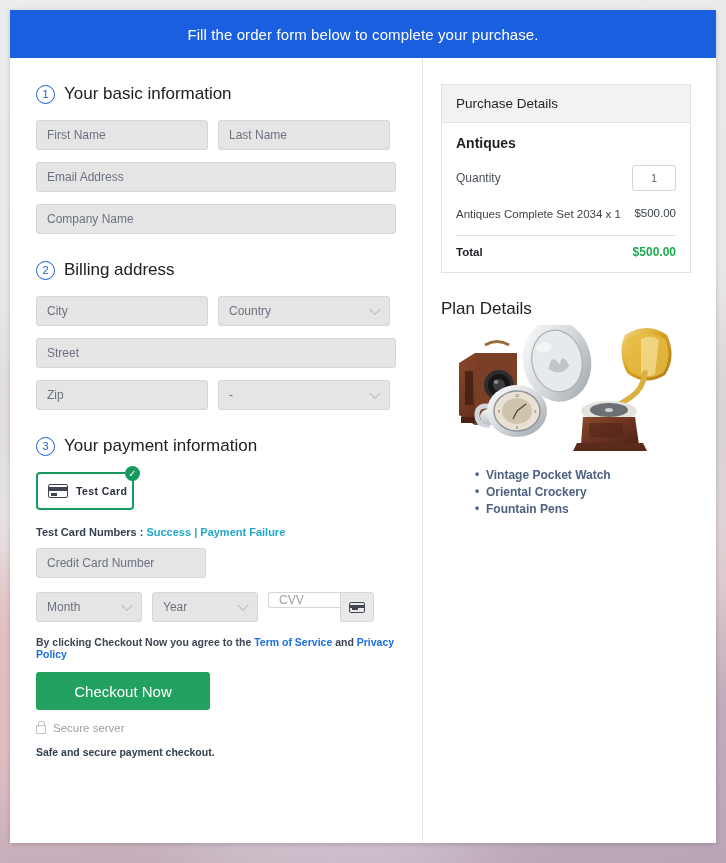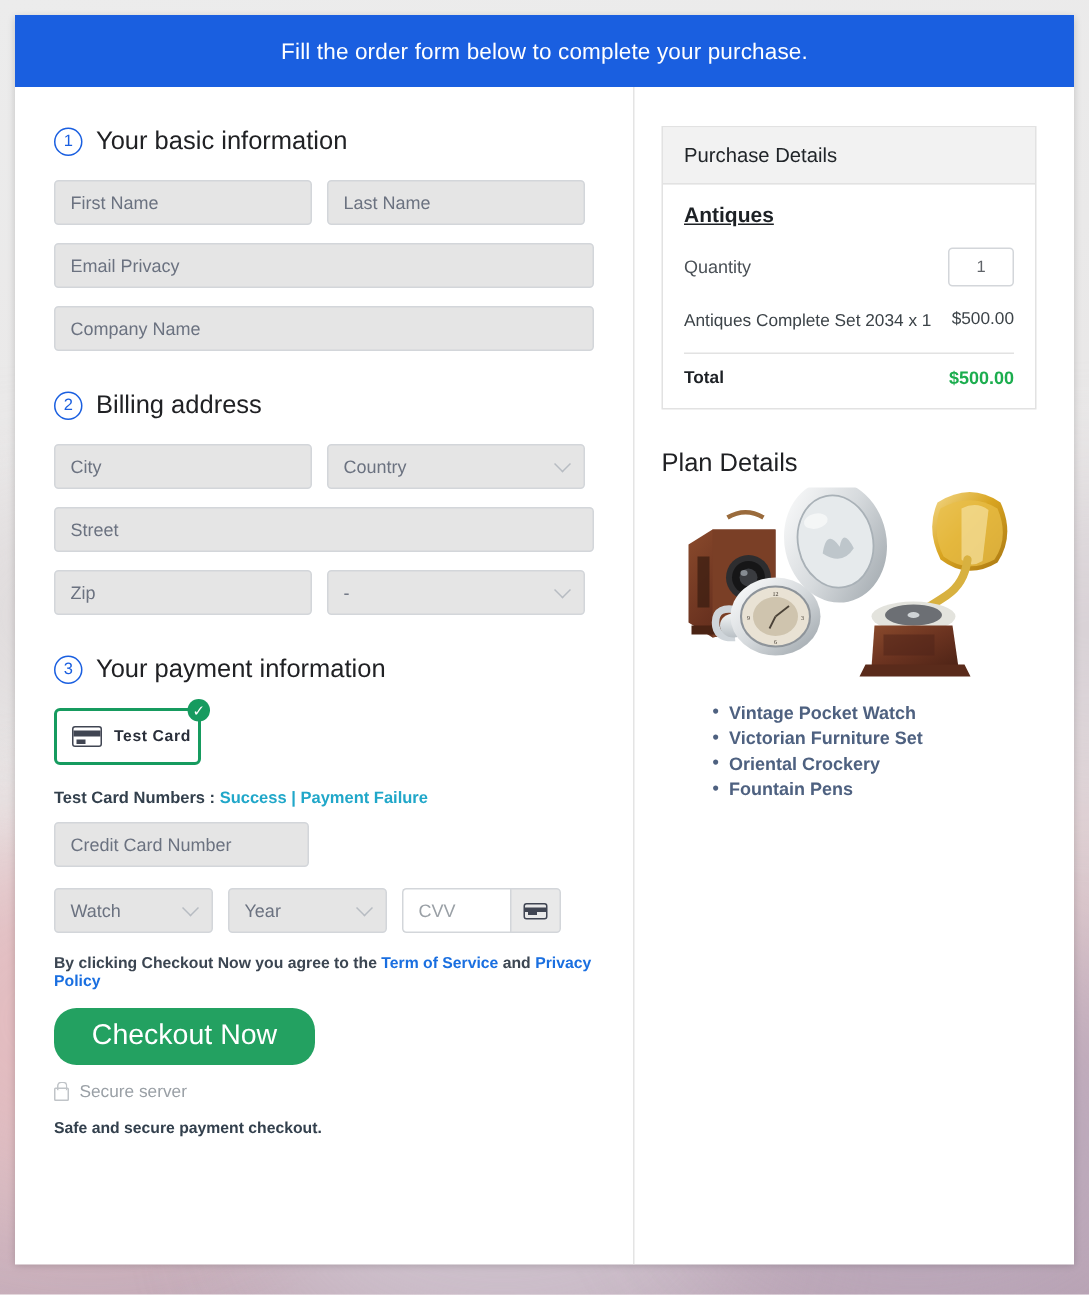--- a/index.html
+++ b/index.html
@@ -92,55 +92,55 @@
     border-radius: 50%; background: #169b5f; color: #fff; font-size: 10px;
     display: flex; align-items: center; justify-content: center;
   }
 
   .testline { font-size: 11px; color: #33404d; font-weight: bold; margin-bottom: 10px; }
   .testline a { color: #20a7c9; text-decoration: none; }
   .testline .bar { color: #20a7c9; }
 
   .cvv-group { display: flex; width: 106px; }
   .cvv-input {
-    flex: 1; height: 30px; border: 1px solid #d3d6da; border-right: none;
+    flex: 1; height: 16px; border: 1px solid #d3d6da; border-right: none;
     border-radius: 3px 0 0 3px; font-size: 12px; color: #9aa0a6;
     padding: 0 10px; display: flex; align-items: center; background: #fff;
   }
   .cvv-addon {
     width: 34px; height: 30px; border: 1px solid #d3d6da; border-radius: 0 3px 3px 0;
     background: #e9e9e9; display: flex; align-items: center; justify-content: center;
   }
   .cvv-addon .card-glyph { width: 16px; height: 11px; border-width: 1.4px; }
 
   .terms { font-size: 10.5px; color: #3c4652; font-weight: bold; margin: 14px 0 12px; }
   .terms a { color: #1a6fe0; text-decoration: none; }
 
   .checkout-btn {
-    width: 174px; height: 38px; background: #23a161; border: none; border-radius: 15px;
-    color: #fff; font-size: 19px; font-family: "Liberation Sans", sans-serif;
+    width: 174px; height: 38px; background: #23a161; border: none; border-radius: 3px;
+    color: #fff; font-size: 15px; font-family: "Liberation Sans", sans-serif;
     display: flex; align-items: center; justify-content: center; cursor: pointer;
   }
   .secure { display: flex; align-items: flex-end; gap: 7px; margin-top: 12px; }
   .lock {
     width: 10px; height: 9px; border: 1.4px solid #c0c4c8; border-radius: 1px;
     position: relative; flex: none; margin-top: 3px;
   }
   .lock::before {
     content: ""; position: absolute; left: 1.4px; top: -5px; width: 5px; height: 5px;
     border: 1.4px solid #c0c4c8; border-bottom: none; border-radius: 3px 3px 0 0;
   }
   .secure-txt { font-size: 11.5px; color: #9aa0a6; }
   .safe-txt { font-size: 10.5px; color: #33404d; font-weight: bold; margin-top: 12px; }
 
   
   .purchase-panel { border: 1px solid #e2e2e2; background: #fff; }
   .pp-head { background: #f2f2f2; border-bottom: 1px solid #e2e2e2; padding: 11px 14px; font-size: 13.5px; color: #212529; }
   .pp-body { padding: 12px 14px 13px; }
-  .pp-title { font-size: 14px; font-weight: bold; color: #1d2125; margin-bottom: 14px; text-decoration: underline; }
+  .pp-title { font-size: 14px; font-weight: bold; color: #1d2125; margin-bottom: 14px; }
   .pp-qty-row { display: flex; align-items: center; justify-content: space-between; margin-bottom: 16px; }
   .pp-qty-label { font-size: 12px; color: #4a5056; }
   .qty-input {
     width: 44px; height: 26px; border: 1px solid #d3d6da; border-radius: 3px;
     font-size: 11px; color: #5f6368; display: flex; align-items: center; justify-content: center;
   }
   .pp-item-row { display: flex; justify-content: space-between; }
   .pp-item-name { font-size: 11.5px; color: #3c4348; line-height: 1.35; }
   .pp-item-price { font-size: 11.5px; color: #3c4348; white-space: nowrap; }
   .pp-sep { border-top: 1px solid #e2e2e2; margin: 12px 0 9px; }
@@ -184,21 +184,21 @@
       <div class="step">
         <span class="step-num">1</span>
         <span class="step-title">Your basic information</span>
       </div>
 
       <div class="row">
         <div class="fld half">First Name</div>
         <div class="fld half">Last Name</div>
       </div>
       <div class="row">
-        <div class="fld full">Email Privacy</div>
+        <div class="fld full">Email Address</div>
       </div>
       <div class="row">
         <div class="fld full">Company Name</div>
       </div>
 
       <div class="gap-big"></div>
 
       <div class="step">
         <span class="step-num">2</span>
         <span class="step-title">Billing address</span>
@@ -238,21 +238,21 @@
       <div class="testline">
         <span>Test Card Numbers : </span><a href="#">Success</a><span class="bar"> | </span><a href="#">Payment Failure</a>
       </div>
 
       <div class="row">
         <div class="fld" style="width:170px">Credit Card Number</div>
       </div>
 
       <div class="row" style="margin-top:14px">
         <div class="fld sel" style="width:106px">
-          <span>Watch</span>
+          <span>Month</span>
           <span class="chev"></span>
         </div>
         <div class="fld sel" style="width:106px">
           <span>Year</span>
           <span class="chev"></span>
         </div>
         <div class="cvv-group">
           <div class="cvv-input">CVV</div>
           <div class="cvv-addon">
             <span class="card-glyph"></span>
@@ -375,20 +375,19 @@
             <ellipse cx="-24" cy="85" rx="4" ry="2" fill="#cfd3d6"></ellipse>
             <path d="M-50 92 L2 92 L6 120 L-52 120 Z" fill="url(#wood)"></path>
             <rect x="-44" y="98" width="34" height="14" fill="#50251a" opacity=".55"></rect>
             <path d="M-56 118 L10 118 L14 126 L-60 126 Z" fill="#5a2b1b"></path>
           </g>
         </svg>
       </div>
 
       <ul class="plan-list">
         <li>Vintage Pocket Watch</li>
-        <li>Victorian Furniture Set</li>
         <li>Oriental Crockery</li>
         <li>Fountain Pens</li>
       </ul>
 
     </div>
   </div>
 </div>
 
 </body></html>

